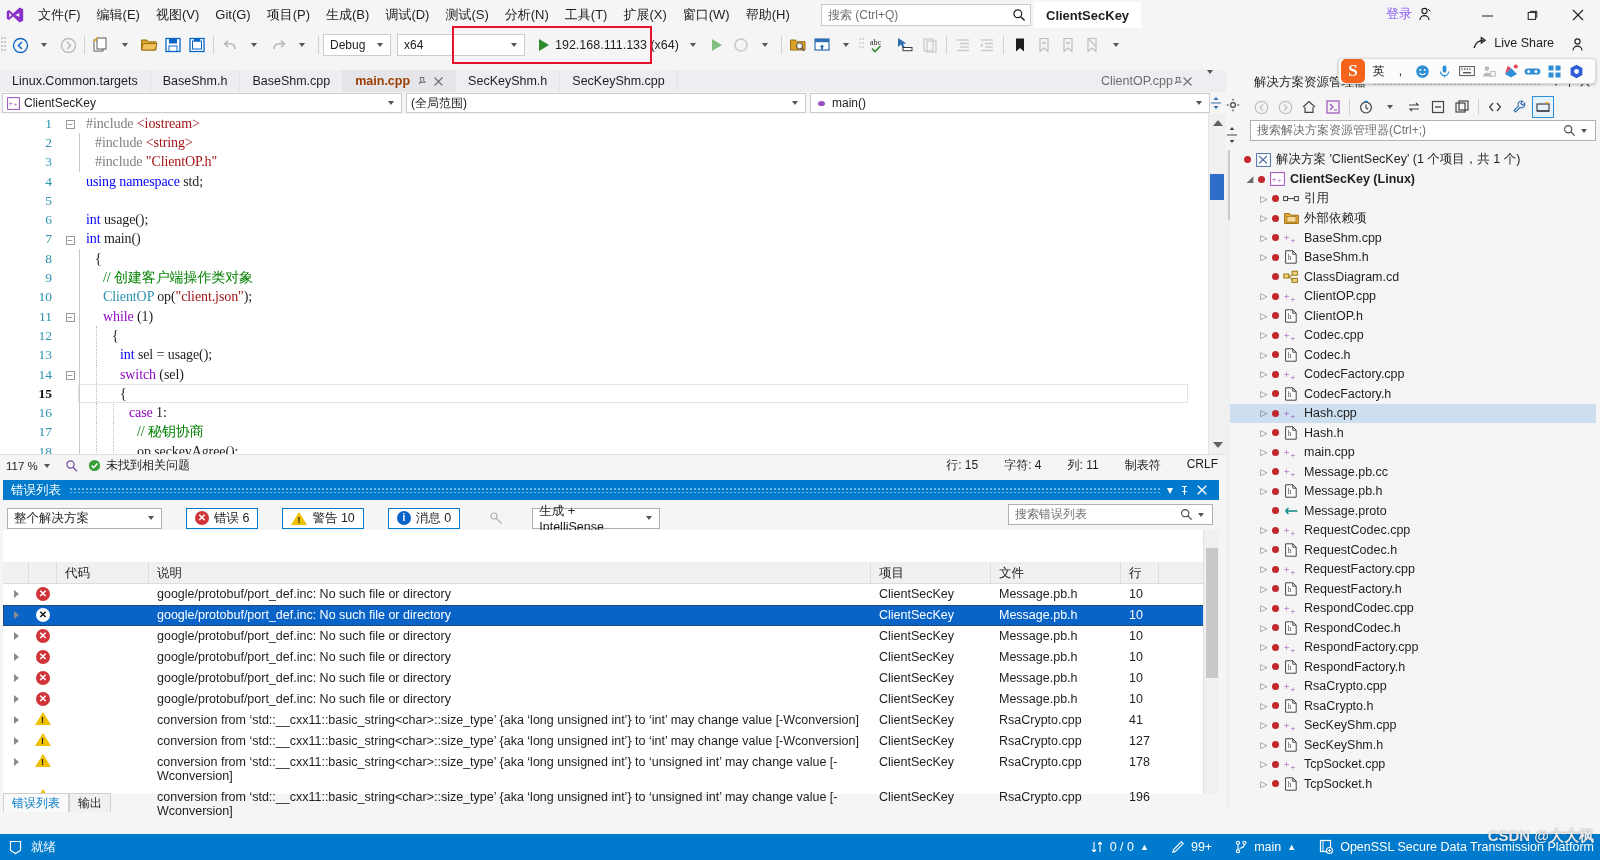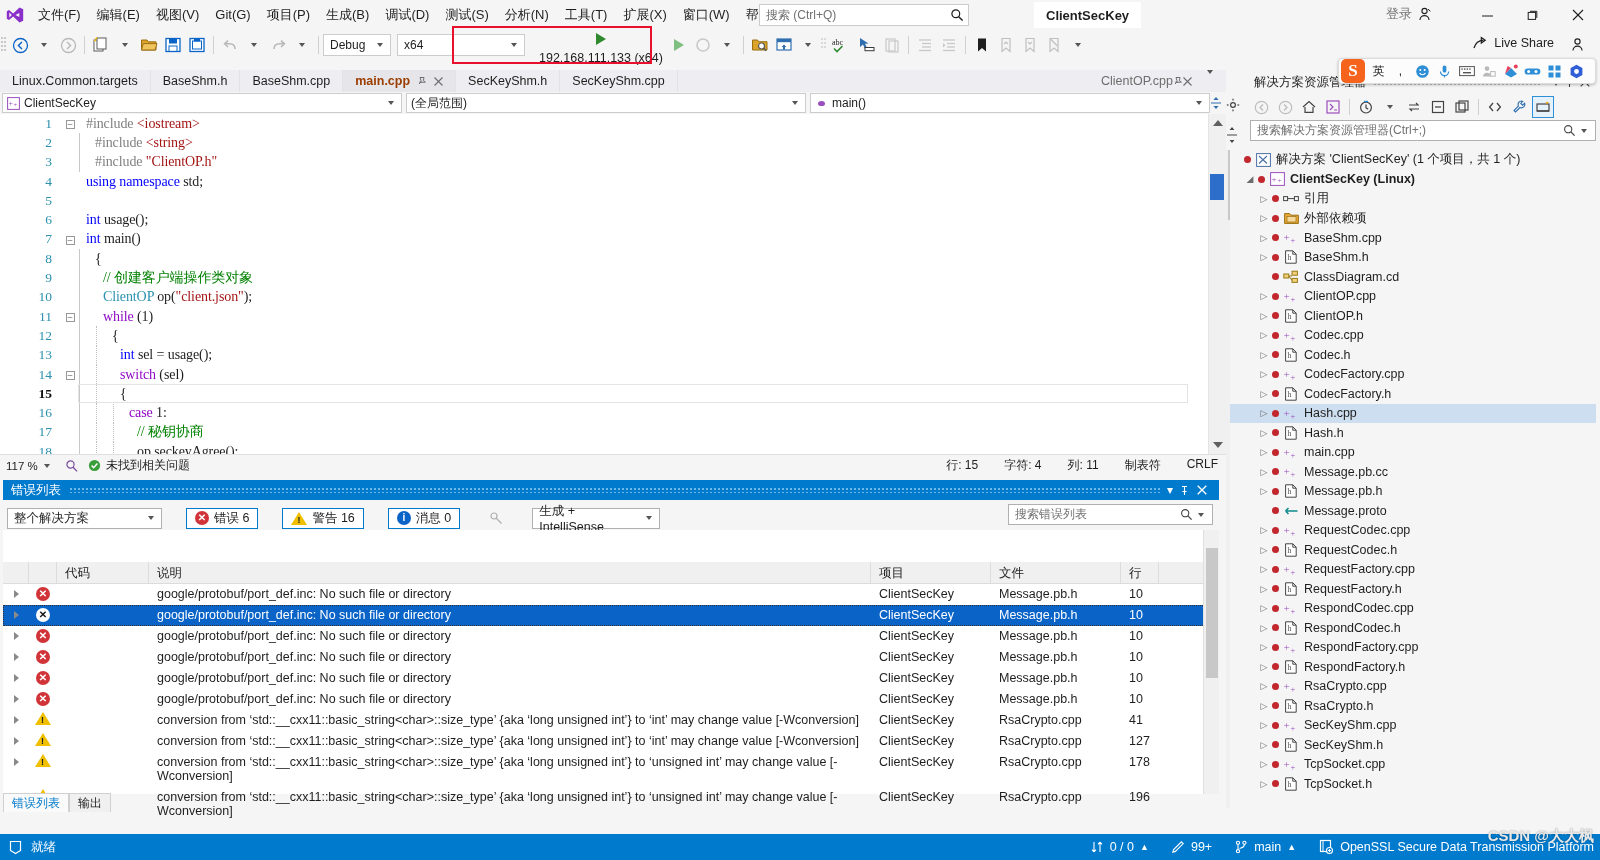--- a/index.html
+++ b/index.html
@@ -19,34 +19,34 @@
     position: absolute; top: 0; left: 0; width: 1600px; height: 30px;
     background: #f5f5f5; display: flex; align-items: flex-start;
   }
   .vs-logo { width: 30px; height: 30px; display: flex; align-items: center; justify-content: center; }
   .menu-items { display: flex; align-items: center; height: 30px; }
   .menu-item {
     padding: 0 8px; height: 30px; line-height: 30px; font-size: 13px; color: #1e1e1e;
     white-space: nowrap; cursor: default;
   }
   .search-box {
-    position: absolute; left: 759px; top: 4px; width: 210px; height: 22px;
+    position: absolute; left: 821px; top: 4px; width: 210px; height: 22px;
     border: 1px solid #ccc; background: #fff; display: flex; align-items: center;
     padding: 0 4px 0 6px;
   }
   .search-box .ph { flex: 1; color: #717171; font-size: 12px; }
   .search-box .mag { width: 14px; height: 14px; }
   .title-chip {
     position: absolute; left: 1034px; top: 2px; height: 26px; padding: 0 12px;
     background: #fff; display: flex; align-items: center; font-weight: bold;
     font-size: 13px; color: #1e1e1e;
   }
   .signin {
     position: absolute; right: 168px; top: 5px; display: flex; align-items: center; gap: 5px;
-    font-size: 13px; color: #737373;
+    font-size: 13px; color: #8b5cf6;
   }
   .wincontrols { position: absolute; right: 0; top: 0; display: flex; height: 30px; }
   .wc { width: 45px; height: 30px; display: flex; align-items: center; justify-content: center; }
 
   
   .toolbar {
     position: absolute; top: 30px; left: 0; width: 1600px; height: 30px;
     background: #f5f5f5; display: flex; align-items: center;
   }
   .tb-btn { height: 24px; min-width: 24px; display: flex; align-items: center; justify-content: center; padding: 0 3px; }
@@ -55,21 +55,21 @@
   .combo {
     height: 22px; border: 1px solid #ccc; background: #fff; display: flex; align-items: center;
     padding: 0 2px 0 6px; font-size: 12px; color: #1e1e1e;
   }
   .combo .cv { flex: 1; white-space: nowrap; }
   .caret-dn { width: 0; height: 0; border-left: 3.5px solid transparent; border-right: 3.5px solid transparent; border-top: 4px solid #555; margin: 0 5px; }
   .run-highlight {
     position: absolute; left: 452px; top: 26px; width: 200px; height: 38px;
     border: 2px solid #e8112d; pointer-events: none;
   }
-  .start-btn { display: flex; align-items: center; gap: 6px; height: 24px; padding: 0 4px; font-size: 12.5px; flex-direction: column; }
+  .start-btn { display: flex; align-items: center; gap: 6px; height: 24px; padding: 0 4px; font-size: 12.5px; }
   .tri-green { width: 0; height: 0; border-top: 6px solid transparent; border-bottom: 6px solid transparent; border-left: 10px solid #2f8a2f; }
   .tri-outline { width: 0; height: 0; border-top: 6px solid transparent; border-bottom: 6px solid transparent; border-left: 10px solid #7fbf7f; }
   .liveshare {
     position: absolute; right: 46px; top: 5px; display: flex; align-items: center; gap: 6px;
     font-size: 12.5px; color: #1e1e1e;
   }
 
   
   .tabstrip {
     position: absolute; top: 70px; left: 0; width: 1226px; height: 22px;
@@ -832,21 +832,21 @@
       <div class="scope-combo">
         <span style="flex:1;">整个解决方案</span>
         <span class="caret-dn"></span>
       </div>
       <div class="pill sel">
         <span class="icon-err">✕</span>
         <span>错误 6</span>
       </div>
       <div class="pill sel">
         <span class="icon-warn"></span>
-        <span>警告 16</span>
+        <span>警告 10</span>
       </div>
       <div class="pill sel">
         <span class="icon-info">i</span>
         <span>消息 0</span>
       </div>
       <div style="width:24px; display:flex; justify-content:center;">
         <svg width="15" height="15" viewBox="0 0 15 15">
             <circle cx="5" cy="5" r="3" fill="none" stroke="#b0b0b0" stroke-width="1.2"></circle>
             <path d="M7 7 12.5 12.5" stroke="#b0b0b0" stroke-width="1.2"></path>
           </svg>

